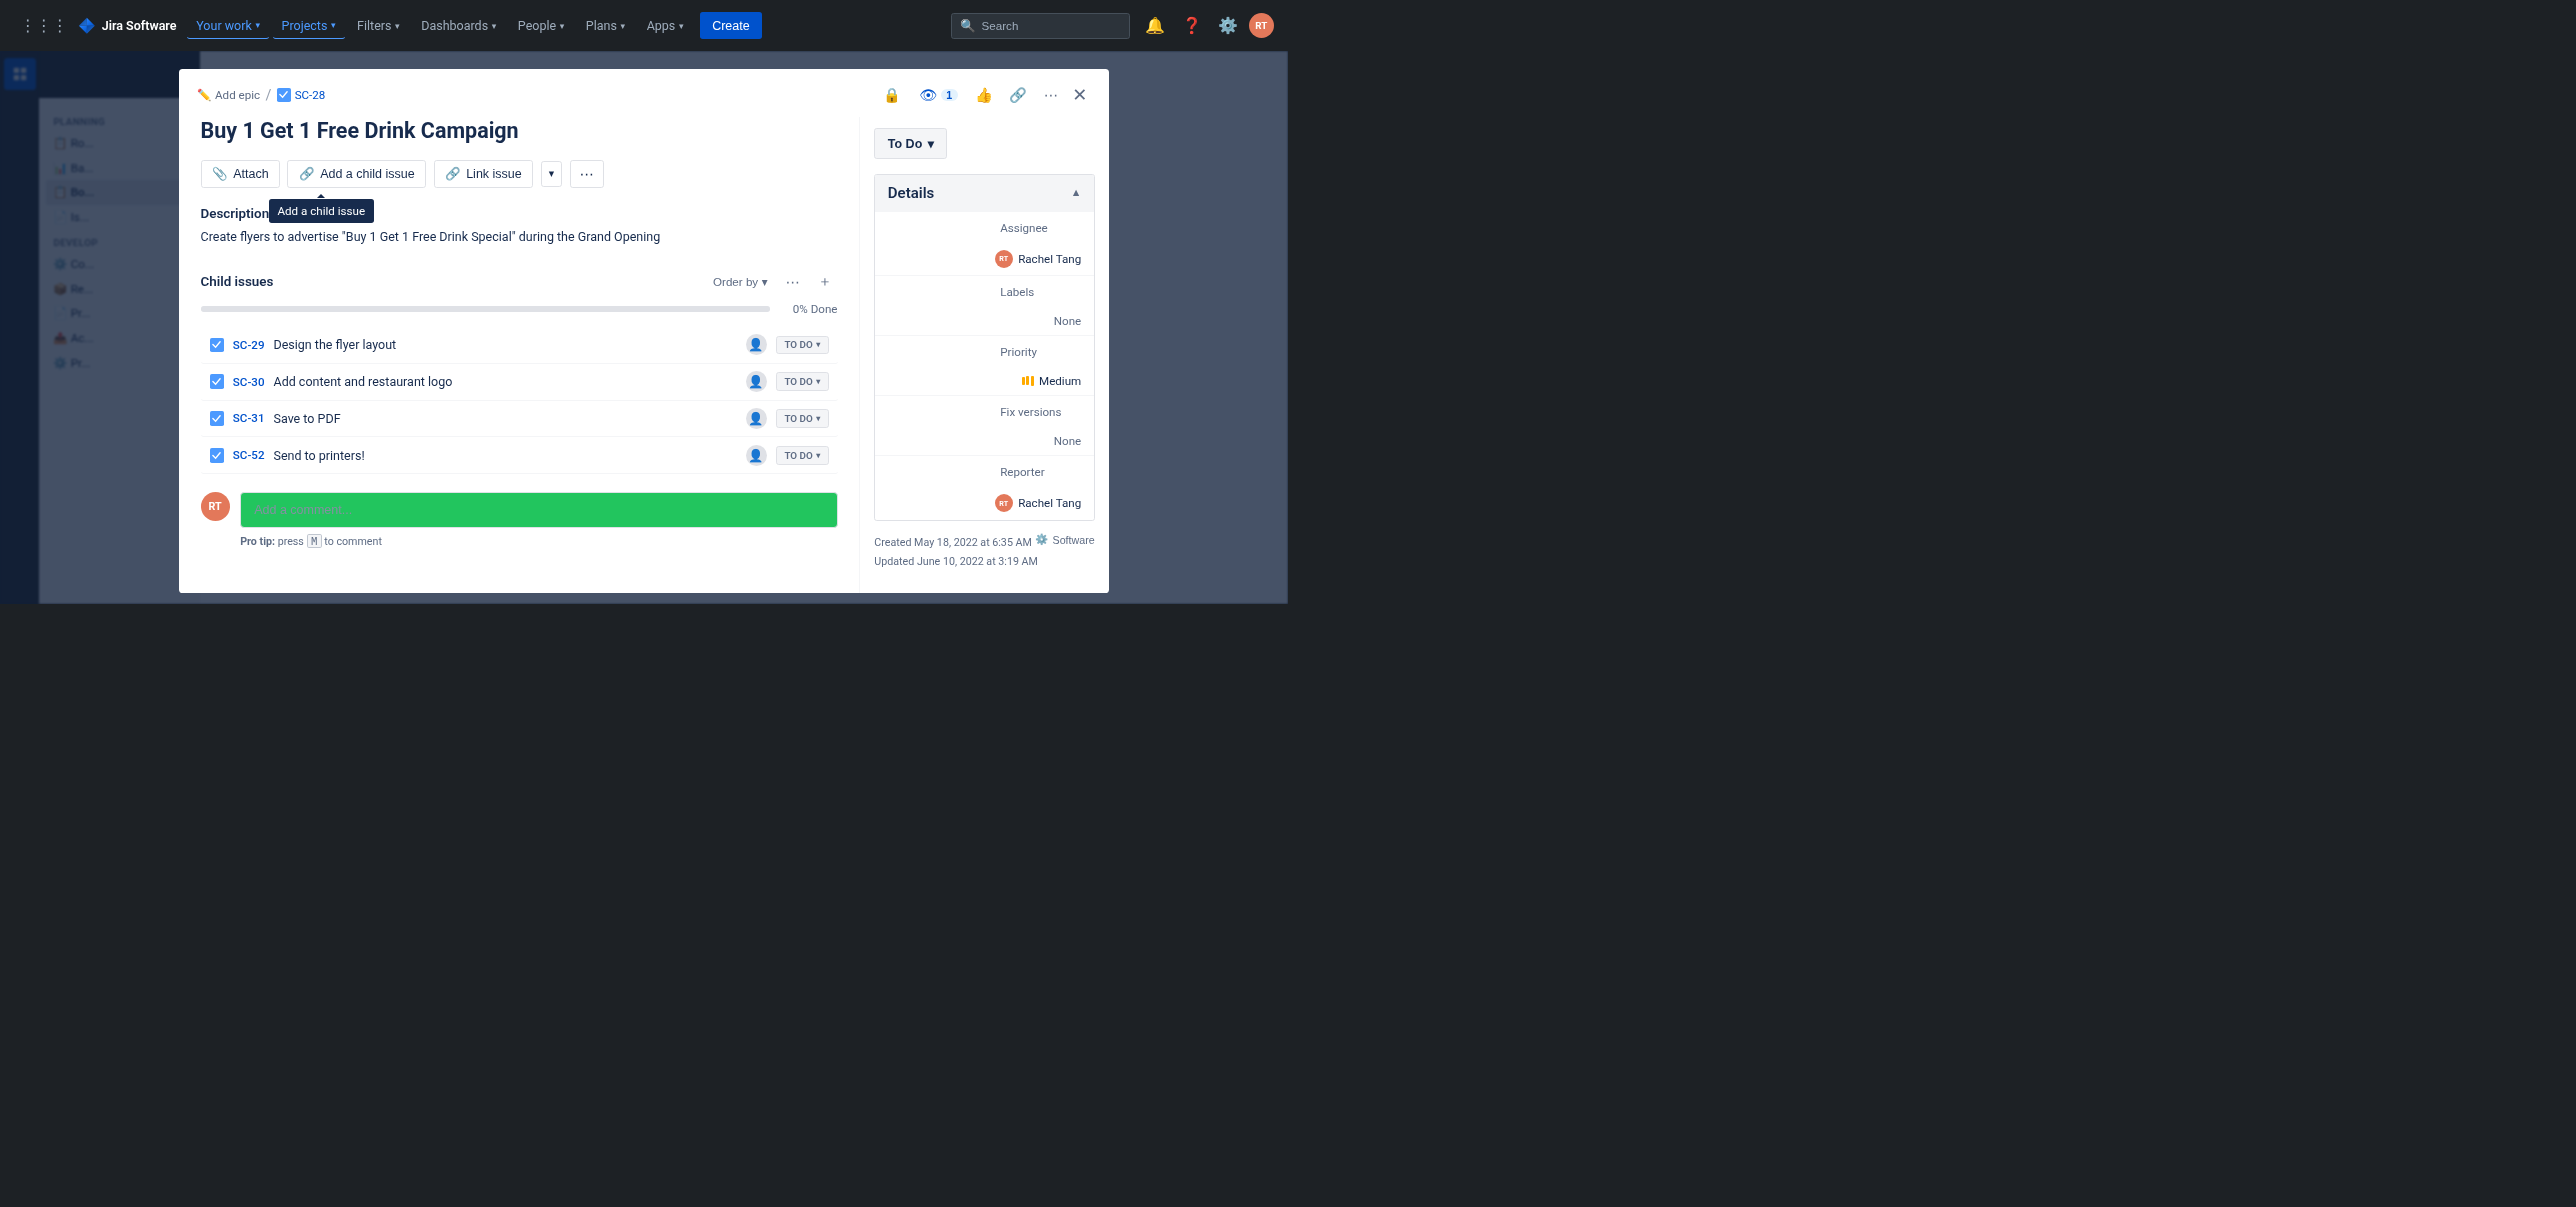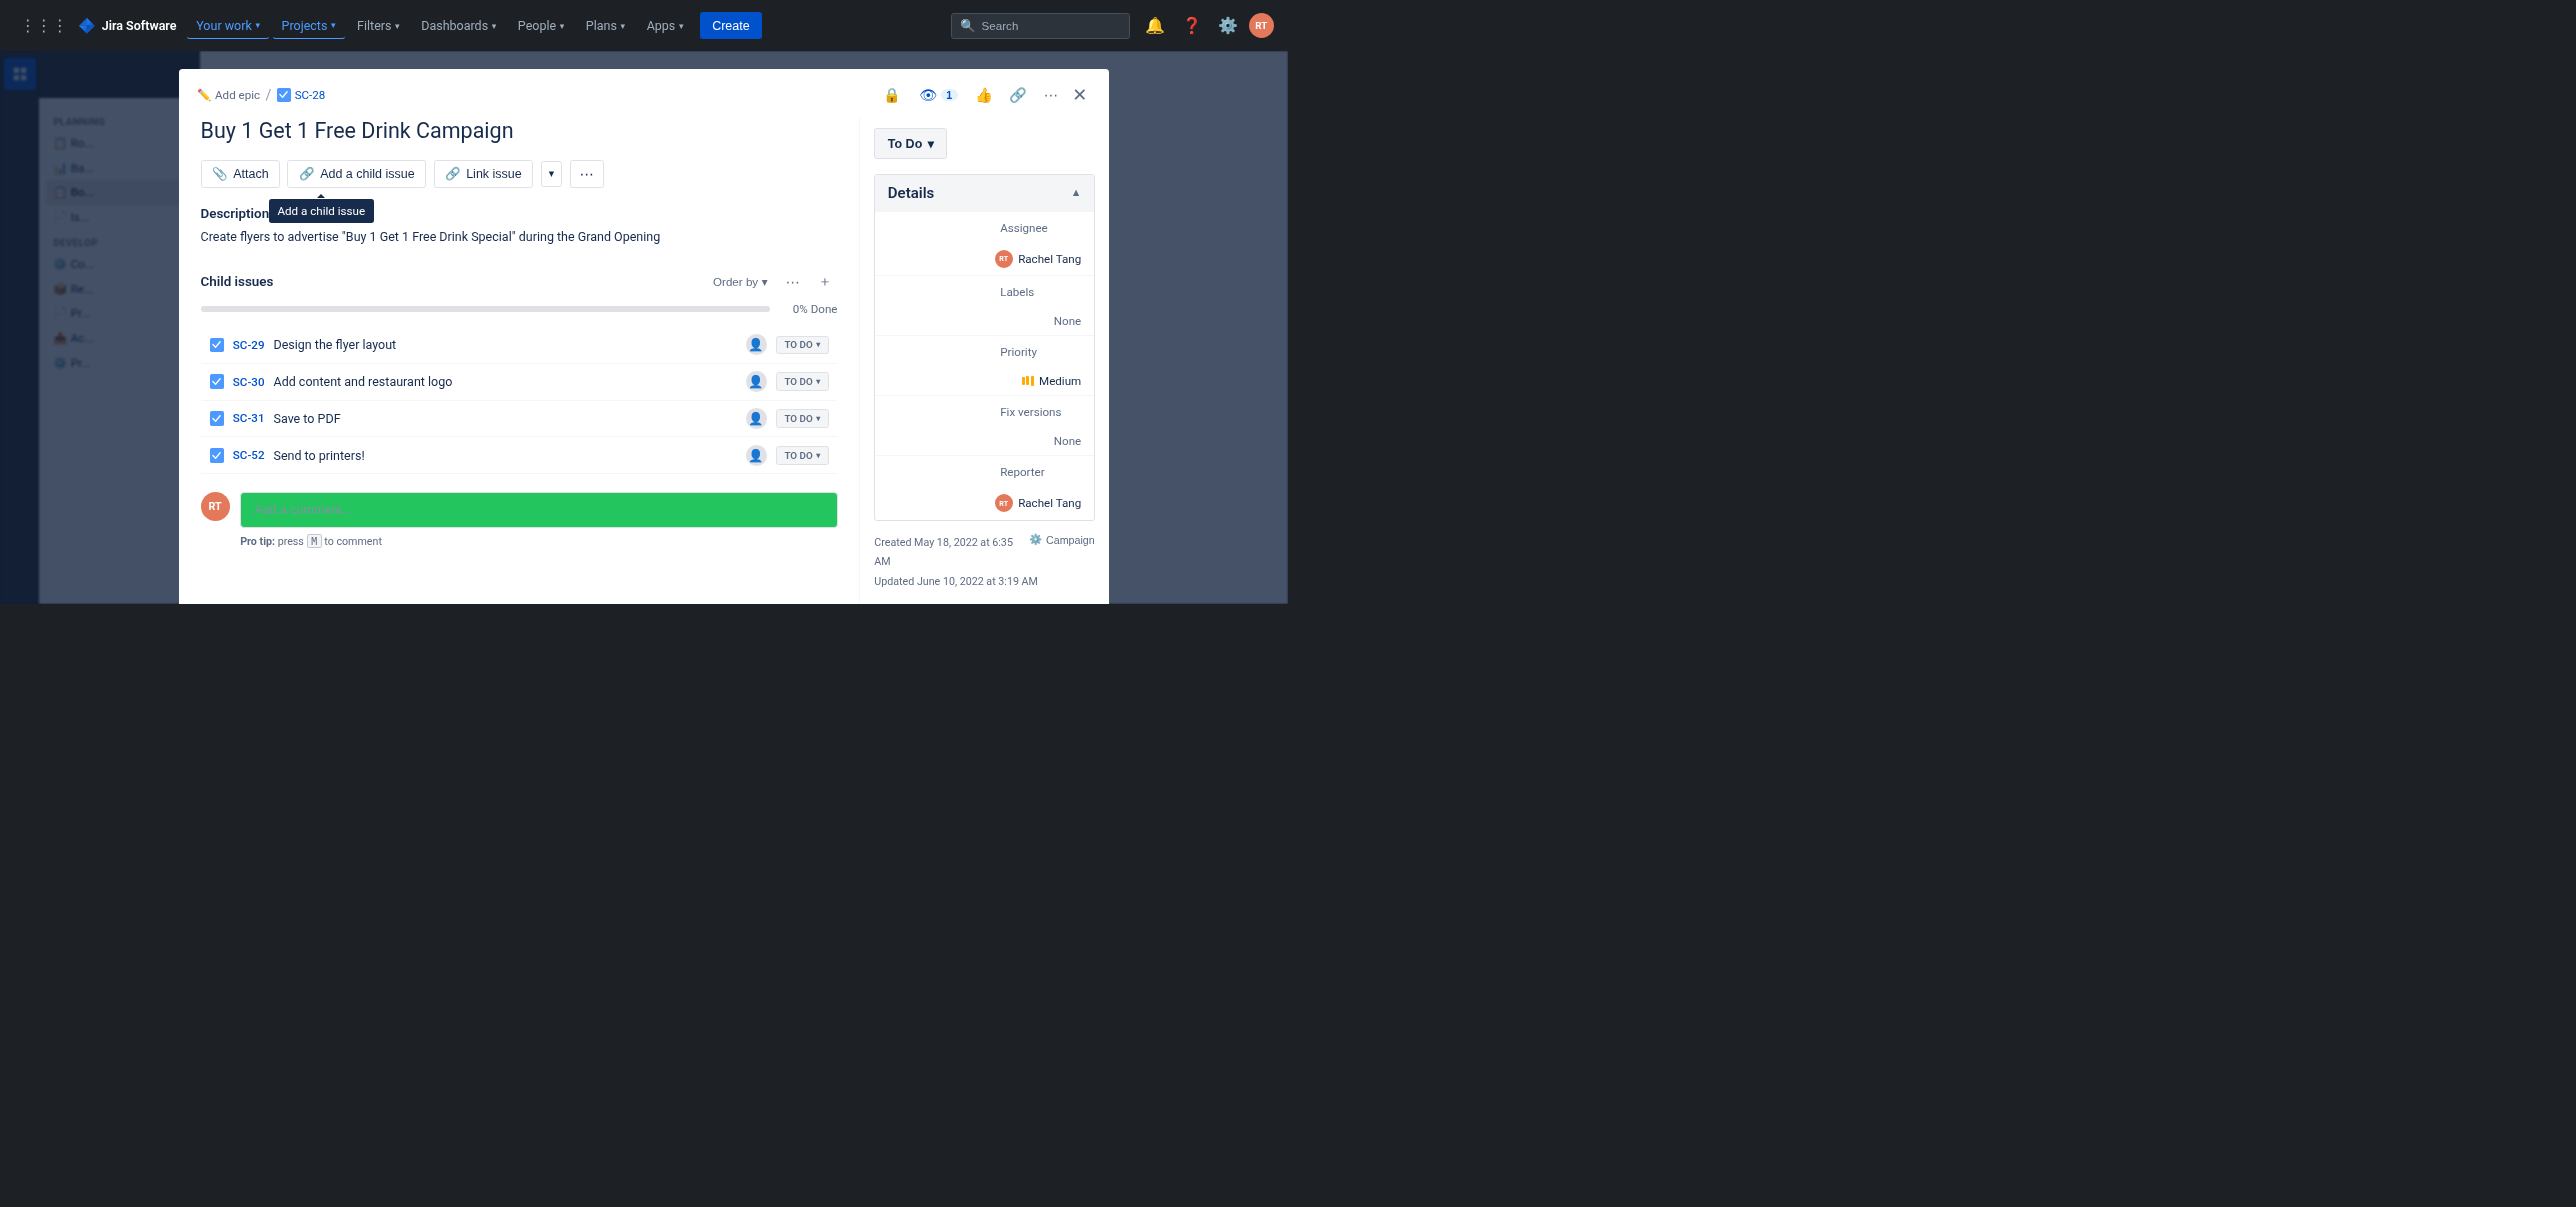--- a/index.html
+++ b/index.html
@@ -310,21 +310,21 @@
     .modal-sidebar {
       width: 250px;
       padding: 10.7px 14.3px 21.5px;
       border-left: 0.9px solid #f4f5f7;
       flex-shrink: 0;
     }
 
     
     .issue-title {
       font-size: 21.5px;
-      font-weight: 400;
+      font-weight: 700;
       color: #172b4d;
       margin-bottom: 14.3px;
       line-height: 1.3;
     }
 
     
     .action-buttons {
       display: flex;
       align-items: center;
       gap: 7.2px;
@@ -972,21 +972,21 @@
             <span class="details-value">
               <div class="assignee-avatar">RT</div>
               <span>Rachel Tang</span>
             </span>
           </div>
         </div>
 
         <div style="overflow:hidden;">
           <button class="configure-btn">
             <span>⚙️</span>
-            <span>Campaign</span>
+            <span>Software</span>
           </button>
           <div class="timestamps">
             <div>Created May 18, 2022 at 6:35 AM</div>
             <div>Updated June 10, 2022 at 3:19 AM</div>
           </div>
         </div>
       </div>
 
     </div>
   </div>

